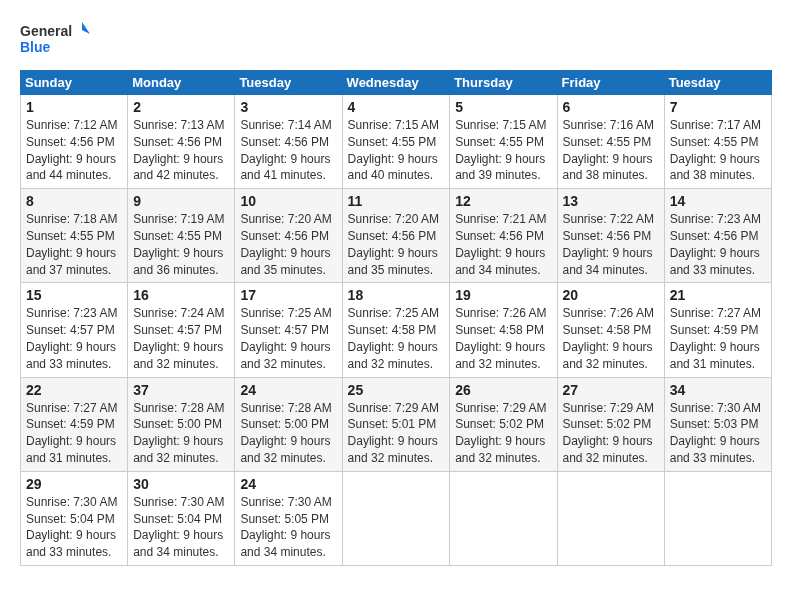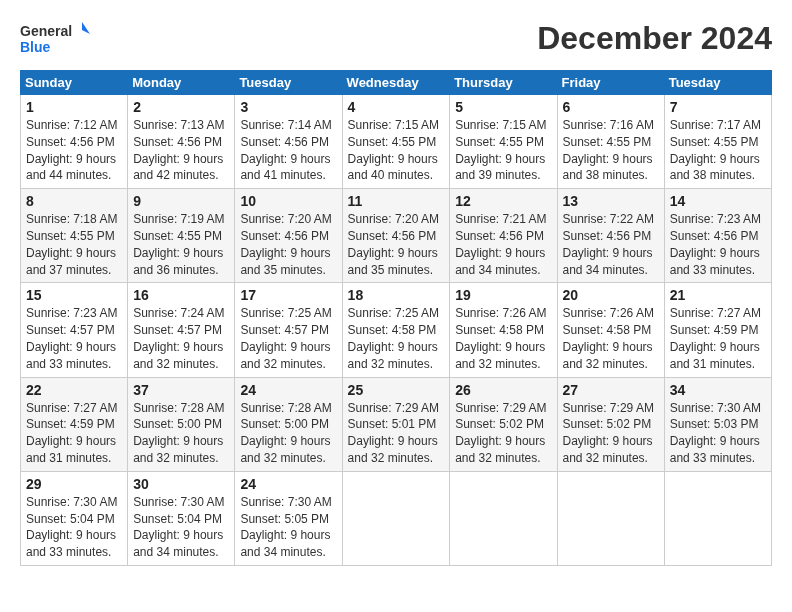--- a/index.html
+++ b/index.html
@@ -6,21 +6,21 @@
     body {
       font-family: Arial, sans-serif;
       background: #fff;
       width: 792px;
       min-height: 612px;
       padding: 20px;
     }
     .header-area {
       display: flex;
       justify-content: space-between;
-      align-items: flex-start;
+      align-items: flex-end;
       margin-bottom: 10px;
     }
     .logo {
       display: flex;
       align-items: center;
       gap: 4px;
     }
     .title-area {
       text-align: right;
     }
@@ -79,21 +79,20 @@
 
 <div class="header-area">
   <div class="logo">
     <svg width="70" height="40" viewBox="0 0 70 40">
       <text x="0" y="16" font-size="14" font-weight="bold" fill="#333" font-family="Arial">General</text>
       <text x="0" y="32" font-size="14" font-weight="bold" fill="#1a73e8" font-family="Arial">Blue</text>
       <polygon points="62,2 70,14 62,10" fill="#1a73e8"></polygon>
     </svg>
   </div>
   <div class="title-area">
-    <div class="month-title">December 2024</div>
   </div>
 </div>
 
 <table class="calendar-table">
   <thead>
     <tr>
     <th>Sunday</th>
         <th>Monday</th>
         <th>Tuesday</th>
         <th>Wednesday</th>

